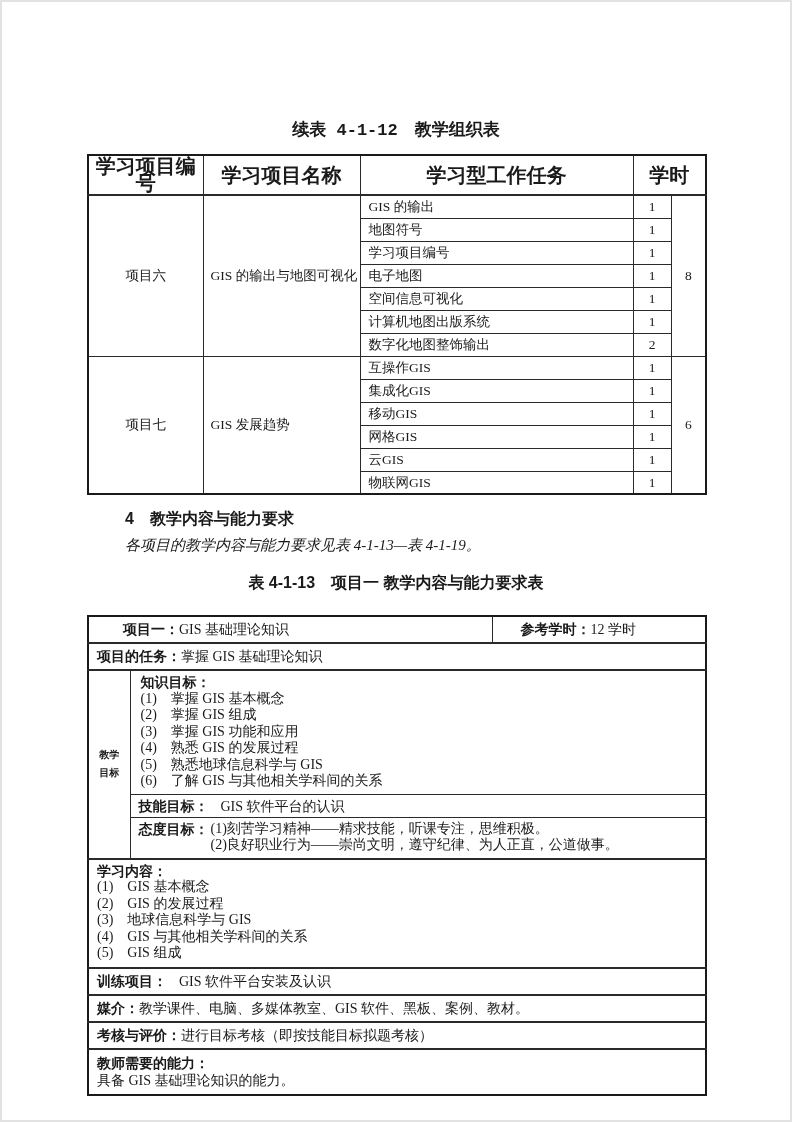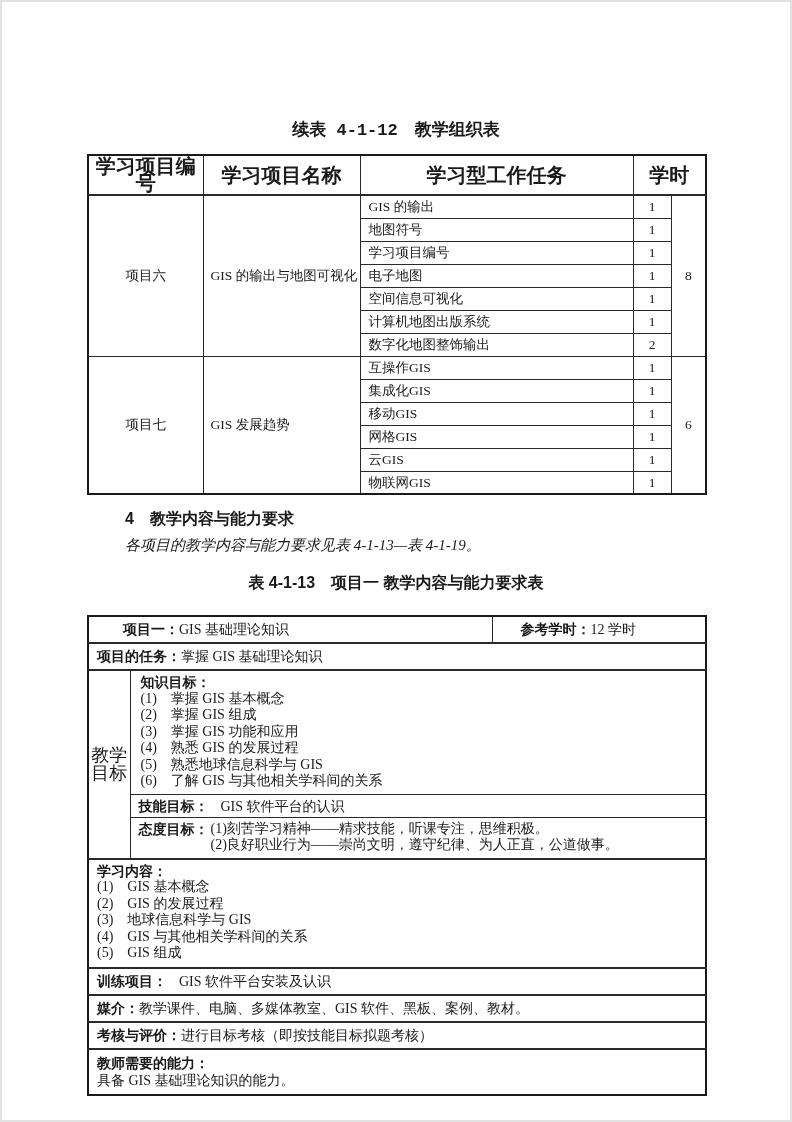--- a/index.html
+++ b/index.html
@@ -61,21 +61,21 @@
   .t2 td { padding:4px 8px; font-size:14px; line-height:17px; text-align:left; vertical-align:top; }
   .t2 tr.major > td { border-top-width:2px; }
   .lbl {
     font-family:"Liberation Sans","DejaVu Sans",sans-serif;
     font-weight:700;
   }
   .t2 .cell-project { padding-left:34px; height:26px; vertical-align:middle; }
   .t2 .cell-refhours { padding-left:28px; vertical-align:middle; }
   .t2 .cell-task { height:26px; vertical-align:middle; }
   .t2 .goal-cell { width:42px; text-align:center; vertical-align:middle; padding:2px 2px; }
-  .t2 .goal-cell div { font-family:"Liberation Sans","DejaVu Sans",sans-serif; font-weight:400; font-size:18px; line-height:18px; }
+  .t2 .goal-cell div { font-family:"Liberation Sans","DejaVu Sans",sans-serif; font-weight:700; font-size:10px; line-height:18px; }
   .t2 .list-block div { line-height:16.5px; }
   .t2 .knowledge-cell { padding:3px 8px 4px 10px; }
   .t2 .skill-cell { height:22px; padding-top:3px; padding-bottom:2px; }
   .t2 .attitude-cell { padding-top:3px; }
   .att-flex { display:flex; }
   .att-flex .att-lines { margin-left:2px; }
   .att-flex .att-lines div { line-height:16.5px; }
   .val-gap { margin-left:12px; }
   .t2 .content-cell { padding:3px 8px 5px 8px; }
   .t2 .teacher-cell div { line-height:18px; }

